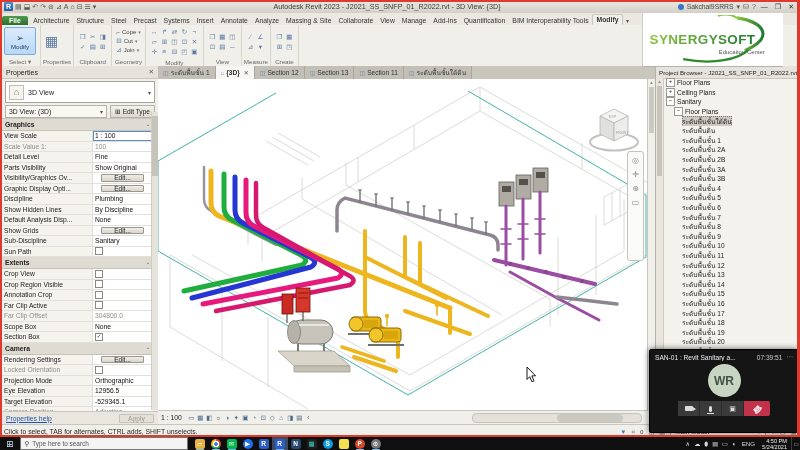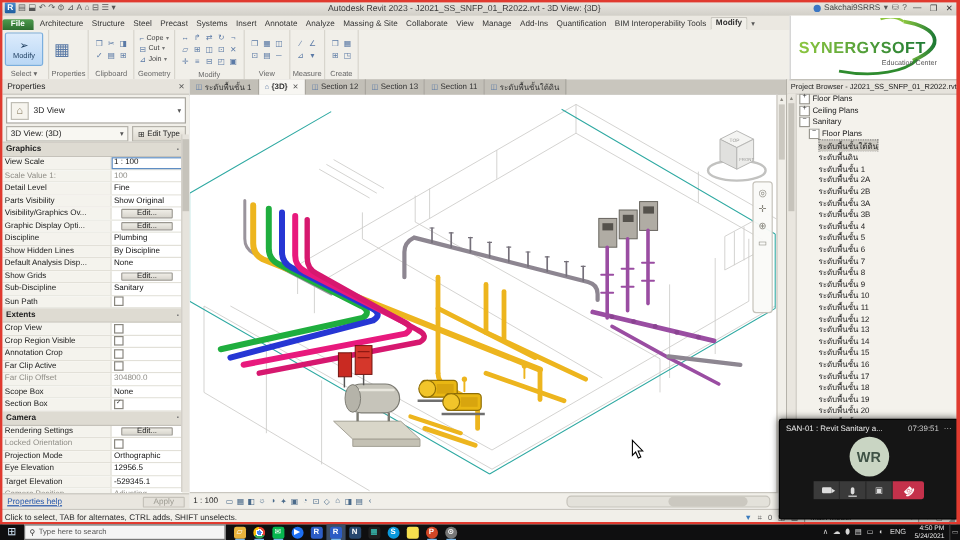--- a/index.html
+++ b/index.html
@@ -45,21 +45,21 @@
   .icongrid span{width:9px;height:9px;line-height:9px}
   .g2{grid-template-columns:repeat(3,9px)}
   .g5{grid-template-columns:repeat(5,9px)}
   .g3{grid-template-columns:repeat(3,9px)}
   .g22{grid-template-columns:repeat(2,9px)}
   .geo{display:flex;flex-direction:column;gap:1px}
   .geoitem{display:flex;align-items:center;gap:2px;font-size:6px;color:#444}
   .geoitem .gi{color:#5b7aa6;font-size:6.5px}
   .gcar{font-size:5px;color:#777}
   
-  #logo{position:absolute;top:13px;right:1px;width:140px;height:53px;background:#fff;z-index:15;
+  #logo{position:absolute;top:13px;right:17px;width:140px;height:53px;background:#fff;z-index:15;
     border-left:1px solid #ccc;border-bottom:1px solid #b5b2aa;display:flex;align-items:center;justify-content:center}
   
   #props{position:absolute;left:2px;top:66px;width:156px;height:358px;background:#f1efe9;
     border-right:1px solid #b5b2aa;display:flex;flex-direction:column;overflow:hidden}
   .phead{height:12px;display:flex;align-items:center;font-size:7px;padding:0 4px;color:#222;
     background:#e6e3dc;border-bottom:1px solid #c9c6bf}
   .phead .sp{flex:1}
   .px{font-size:6.5px;color:#555}
   .typesel{height:20px;margin:2px 3px;background:#fff;border:1px solid #a9a69e;display:flex;
     align-items:center;gap:4px;padding:0 3px}

